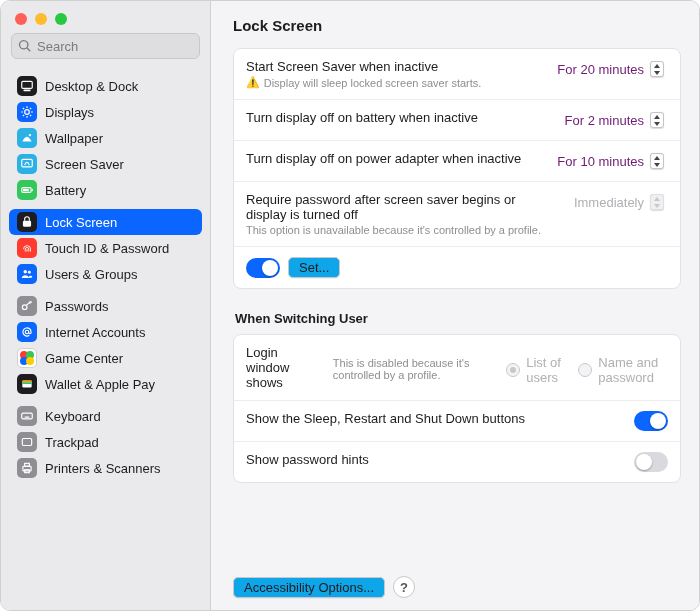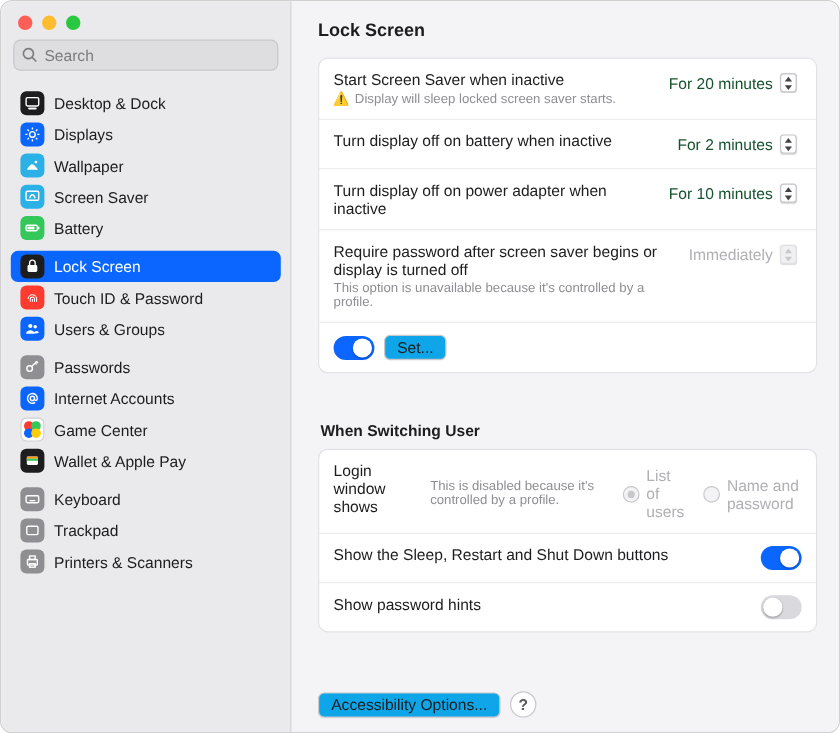--- a/index.html
+++ b/index.html
@@ -13,21 +13,21 @@
   }
   .window {
     display: flex;
     width: 700px; height: 611px;
     border: 1px solid #d0d0d0;
     border-radius: 10px;
     overflow: hidden;
   }
   
   .sidebar {
-    width: 242px;
+    width: 210px;
     background: #eaeaec;
     display: flex;
     flex-direction: column;
     border-right: 1px solid #d0d0d0;
   }
   .titlebar {
     display: flex;
     gap: 8px;
     padding: 12px 12px 8px 14px;
   }
@@ -91,21 +91,21 @@
   }
   .row:last-child { border-bottom: none; }
   .row-main { flex: 1; }
   .row-label { font-size: 13px; color: #1d1d1f; }
   .row-sub { font-size: 11px; color: #8e8e93; margin-top: 2px; display: flex; align-items: center; gap:4px;}
   .popup {
     display: inline-flex; align-items: center;
     gap: 6px;
     padding: 2px 4px 2px 8px;
     font-size: 13px;
-    color: #14532d;
+    color: #701a75;
     border-radius: 5px;
     white-space: nowrap;
   }
   .popup.disabled { color:#b0b0b5; }
   .stepper {
     width: 14px; height: 16px;
     background: #ffffff;
     border: 0.5px solid #c5c5c9;
     border-radius: 3px;
     display: flex; flex-direction: column;
@@ -127,21 +127,21 @@
     content:""; position:absolute; top:2px; width:16px; height:16px;
     background:#fff; border-radius:50%; box-shadow:0 1px 2px rgba(0,0,0,0.3);
   }
   .toggle.on::after { right:2px; }
   .toggle.off::after { left:2px; }
   .btn {
     background:#0ea5e9; border:1px solid #c8c8cc; border-radius:5px;
     padding: 2px 10px; font-size:13px; box-shadow: 0 0.5px 0.5px rgba(0,0,0,0.1);
     white-space: nowrap;
   }
-  .section-title { font-size: 13px; font-weight: 700; margin: 26px 0 8px 2px; }
+  .section-title { font-size: 13px; font-weight: 700; margin: 8px 0 8px 2px; }
   .radio-row { display:flex; align-items:center; gap:6px; color:#b0b0b5; font-size:13px; margin-top:4px; padding-left: 4px;}
   .radio {
     width:14px; height:14px; border-radius:50%;
     border:1px solid #c8c8cc; background:#f3f3f5;
     position:relative; flex-shrink:0;
   }
   .radio.checked::after{content:"";position:absolute;top:3px;left:3px;width:6px;height:6px;border-radius:50%;background:#c8c8cc;}
   .footer {
     margin-top: auto;
     display: flex; justify-content: flex-start; gap: 8px; align-items:center;

